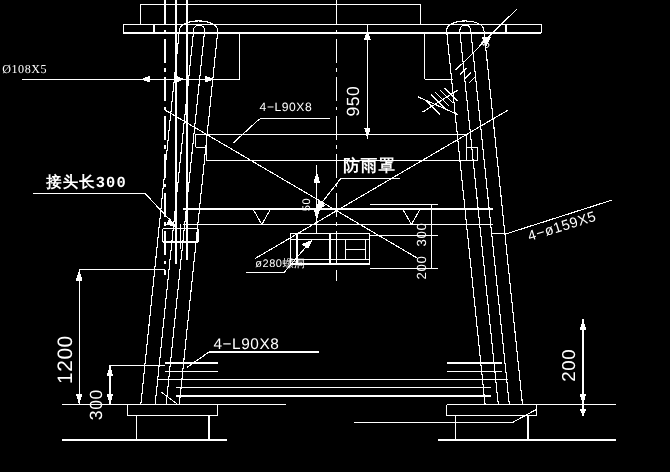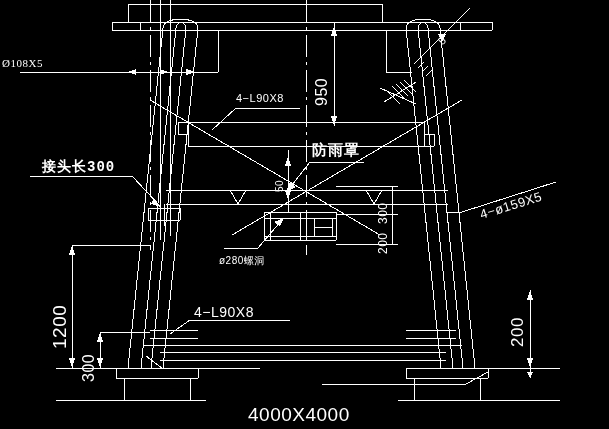--- a/index.html
+++ b/index.html
@@ -258,29 +258,28 @@
   </svg>
 
   <div class="lbl" style="left:2px; top:58px; font-size:11px;font-family:Liberation Serif, serif;">Ø108X5</div>
 
   <div class="lbl lbl-cjk" style="left:12px; top:160px; font-size:14px;margin-left:30px;">接头长300</div>
 
   <div class="lbl" style="left:236px; top:93px; font-size:11px;">4−L90X8</div>
 
   <div class="lbl lbl-cjk" style="left:312px; top:144px; font-size:15px;">防雨罩</div>
 
-  <div class="lbl" style="left:219px; top:236px; font-size:10px;margin-top:20px;">ø280螺洞</div>
+  <div class="lbl" style="left:232px; top:236px; font-size:10px;">ø280螺洞</div>
 
   <div class="lbl rot-ang" style="left:482px; top:208px; font-size:13px; transform: rotate(-17deg);">4−ø159X5</div>
 
   <div class="lbl" style="left:194px; top:305px; font-size:14px;">4−L90X8</div>
 
 
 
-  <div class="lbl" style="left:248px; top:405px; font-size:19px;">4000X4000</div>
 
   <div class="lbl rot-ang" style="left:444px; top:36px; font-size:11px; transform: rotate(-45deg);">5</div>
 
   <div class="lbl rot90" style="left:330px; top:90px; font-size:16px;">950</div>
 
   <div class="lbl rot90" style="left:69px; top:330px; font-size:19px;">1200</div>
 
   <div class="lbl rot90" style="left:97px; top:366px; font-size:16px;">300</div>
 
   <div class="lbl rot90" style="left:526px; top:330px; font-size:17px;">200</div>

